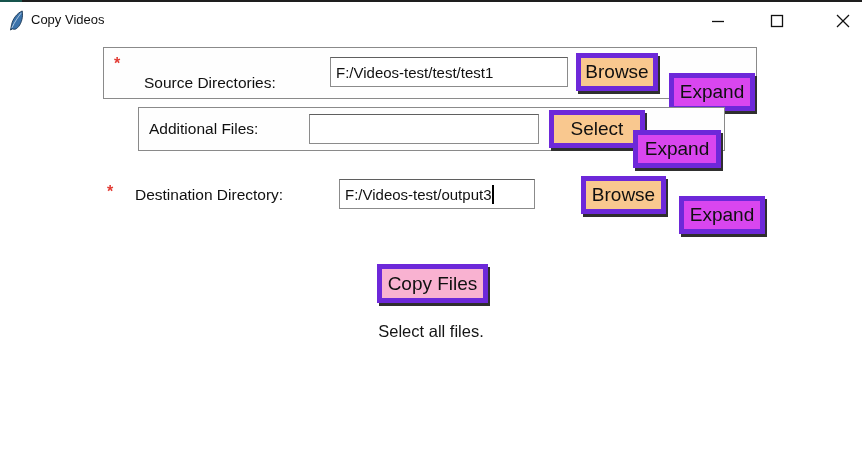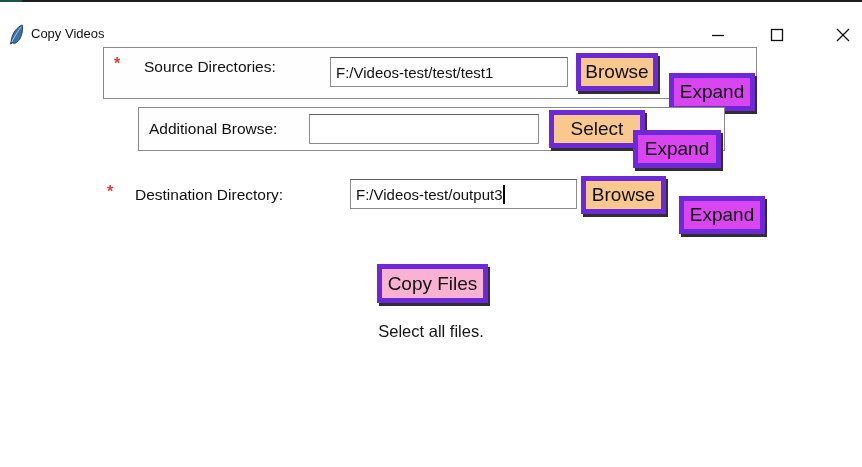--- a/index.html
+++ b/index.html
@@ -3,21 +3,21 @@
 <meta charset="utf-8">
 <style>
   html,body{margin:0;padding:0;background:#fff;}
   #window{
     position:relative;width:862px;height:467px;background:#ffffff;overflow:hidden;
     font-family:"Liberation Sans","DejaVu Sans",sans-serif;color:#141414;
   }
   #topstrip{position:absolute;left:0;top:0;width:862px;height:2px;
     background:linear-gradient(to right,#17544c 0,#17544c 22px,#1e1e1e 22px);}
   
-  #titlebar{position:absolute;left:0;top:16px;width:862px;height:38px;background:#fff;}
+  #titlebar{position:absolute;left:0;top:2px;width:862px;height:38px;background:#fff;}
   #app-icon{position:absolute;left:9px;top:8px;width:16px;height:21px;}
   #window-title{position:absolute;left:31px;top:10px;font-size:13px;color:#111;}
   .winbtn{position:absolute;top:4px;width:38px;height:30px;background:transparent;border:none;
     display:flex;align-items:center;justify-content:center;cursor:default;padding:0;}
   #btn-min{left:699px;}
   #btn-max{left:758px;}
   #btn-close{left:824px;}
   
   .rowframe{position:absolute;border:1px solid #8a8a8a;background:#fefefe;box-sizing:border-box;}
   #row1{left:103px;top:47px;width:654px;height:52px;}
@@ -36,33 +36,33 @@
     position:absolute;border:5px solid #6d28d9;box-shadow:2px 3px 0 0 #2f2f2f;
     font-family:"Liberation Sans","DejaVu Sans",sans-serif;font-size:19px;color:#101010;
     display:flex;align-items:center;justify-content:center;padding:0;cursor:default;
     box-sizing:border-box;
   }
   .btn-peach{background:#f9c88f;}
   .btn-salmon{background:#d946ef;margin-top:20px;}
   .btn-pink{background:#f9b2d1;margin-top:12px;}
   
   #row1 .ast{left:10px;top:7px;}
-  #row1 .lbl{left:40px;top:10px;}
+  #row1 .lbl{left:40px;top:26px;}
   #row1 .entry{left:226px;top:9px;width:238px;height:30px;}
   #row1 .btn.browse{left:472px;top:5px;width:82px;height:38px;}
   #row1 .btn.expand{left:565px;top:5px;width:86px;height:38px;}
   
   #row2 .lbl{left:10px;top:12px;}
   #row2 .entry{left:170px;top:6px;width:230px;height:30px;}
   #row2 .btn.select{left:410px;top:2px;width:96px;height:38px;}
   #row2 .btn.expand{left:494px;top:2px;width:88px;height:38px;}
   
   #row3-ast{left:107px;top:183px;}
   #row3-lbl{left:135px;top:186px;}
-  #row3-entry{left:350px;top:179px;width:227px;height:30px;}
+  #row3-entry{left:339px;top:179px;width:196px;height:30px;}
   #row3-browse{left:581px;top:176px;width:85px;height:38px;}
   #row3-expand{left:679px;top:176px;width:86px;height:38px;}
   
   #copy-btn{left:377px;top:252px;width:111px;height:39px;}
   #status-text{position:absolute;left:0;top:322px;width:862px;text-align:center;
     font-size:16.5px;color:#141414;}
 </style>
 </head>
 <body>
 
@@ -96,21 +96,21 @@
 
   <div class="rowframe" id="row1">
     <span class="ast">*</span>
     <span class="lbl">Source Directories:</span>
     <input class="entry" type="text" value="F:/Videos-test/test/test1" style="">
     <button class="btn btn-peach browse">Browse</button>
     <button class="btn btn-salmon expand">Expand</button>
   </div>
 
   <div class="rowframe" id="row2">
-    <span class="lbl">Additional Browse:</span>
+    <span class="lbl">Additional Files:</span>
     <input class="entry" type="text" value="" style="">
     <button class="btn btn-peach select">Select</button>
     <button class="btn btn-salmon expand">Expand</button>
   </div>
 
   <span class="ast" id="row3-ast">*</span>
   <span class="lbl" id="row3-lbl">Destination Directory:</span>
   <div class="entry" id="row3-entry">
     <span>F:/Videos-test/output3</span>
     <span class="caret"></span>

